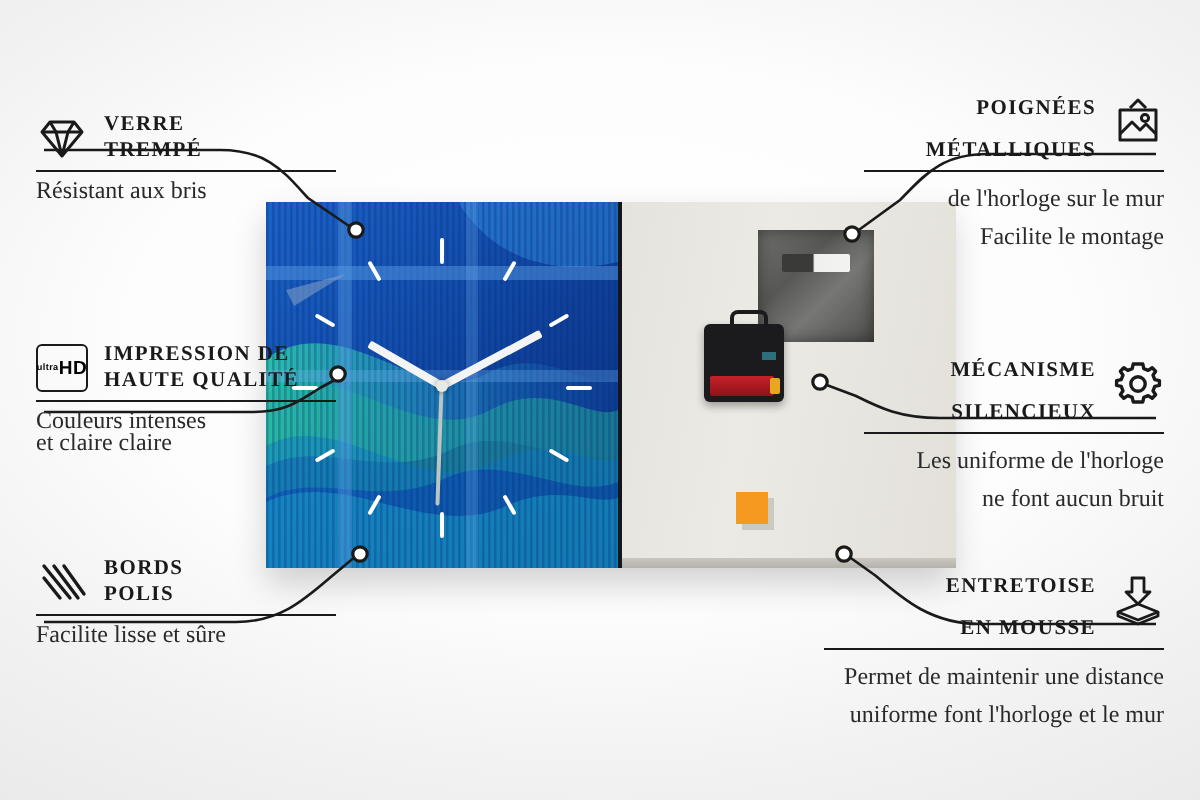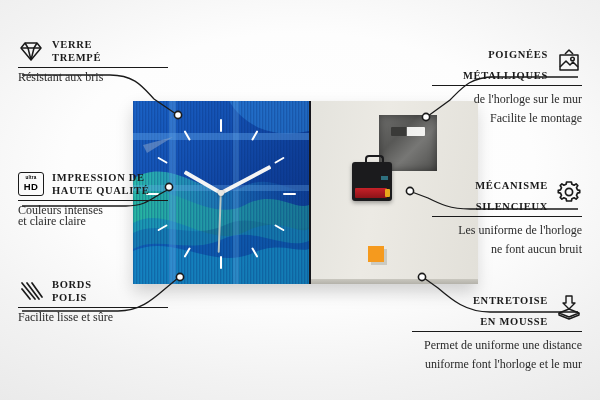--- a/index.html
+++ b/index.html
@@ -94,21 +94,21 @@
     font-family:"Liberation Serif",serif;
   }
   .left .frow{justify-content:flex-start;}
   .left .ftitle,.left .fdesc{text-align:left;}
   .right .frow{justify-content:flex-end;}
   .right .ftitle,.right .fdesc{text-align:right;margin-top:8px;}
   .ico{width:26px;height:26px;flex:0 0 26px;display:block;}
   
   .hdbadge{
     width:24px;height:22px;flex:0 0 24px;border:1.6px solid #1a1a1a;border-radius:3px;
-    display:flex;flex-direction:column;align-items:center;justify-content:center;
+    display:flex;flex-direction:row;align-items:center;justify-content:center;
     font-family:"Liberation Sans",sans-serif;line-height:1;
   }
   .hdbadge .u{font-size:4.6px;font-weight:bold;letter-spacing:.2px;}
   .hdbadge .h{font-size:9.5px;font-weight:bold;letter-spacing:.3px;margin-top:1px;}
   #links{position:absolute;left:0;top:0;width:600px;height:400px;pointer-events:none;}
 </style>
 </head>
 <body>
 
 <div id="stage">
@@ -221,21 +221,21 @@
     <g fill="#ffffff" stroke="#1a1a1a" stroke-width="1.6">
       <circle cx="178" cy="115" r="3.6"></circle>
       <circle cx="169" cy="187" r="3.6"></circle>
       <circle cx="180" cy="277" r="3.6"></circle>
       <circle cx="426" cy="117" r="3.6"></circle>
       <circle cx="410" cy="191" r="3.6"></circle>
       <circle cx="422" cy="277" r="3.6"></circle>
     </g>
   </svg>
 
-  <div class="feature left" style="left:18px;top:38px;width:150px">
+  <div class="feature left" style="left:18px;top:56px;width:150px">
     <div class="frow">
       <svg class="ico" viewBox="0 0 26 26">
         <g fill="none" stroke="#1a1a1a" stroke-width="1.5" stroke-linejoin="round">
           <path d="M3,10 L7,5 L19,5 L23,10 L13,22 Z"></path>
           <path d="M3,10 L23,10"></path>
             <path d="M7,5 L10,10 L13,22"></path>
             <path d="M19,5 L16,10 L13,22"></path>
         </g>
       </svg>
       <div>
@@ -314,32 +314,32 @@
           <path d="M13,3 l2.4,0 0.5,2.3 2.2,0.9 2-1.3 1.7,1.7 -1.3,2 0.9,2.2 2.3,0.5 0,2.4 -2.3,0.5 -0.9,2.2 1.3,2 -1.7,1.7 -2-1.3 -2.2,0.9 -0.5,2.3 -2.4,0 -2.4,0 -0.5-2.3 -2.2-0.9 -2,1.3 -1.7-1.7 1.3-2 -0.9-2.2 -2.3-0.5 0-2.4 2.3-0.5 0.9-2.2 -1.3-2 1.7-1.7 2,1.3 2.2-0.9 0.5-2.3 z"></path>
           <circle cx="13" cy="13" r="3.6"></circle>
         </g>
       </svg>
     </div>
     <div class="rule"></div>
     <div class="fdesc">Les uniforme de l'horloge</div>
     <div class="fdesc">ne font aucun bruit</div>
   </div>
 
-  <div class="feature right" style="left:412px;top:286px;width:170px">
+  <div class="feature right" style="left:412px;top:279px;width:170px">
     <div class="frow">
       <div>
         <div class="ftitle">ENTRETOISE</div>
         <div class="ftitle">EN MOUSSE</div>
       </div>
       <svg class="ico" viewBox="0 0 26 26">
         <g fill="none" stroke="#1a1a1a" stroke-width="1.4" stroke-linejoin="round">
           <path d="M10,2 L16,2 L16,9 L19,9 L13,15 L7,9 L10,9 Z"></path>
           <path d="M13,15 L3,19 L13,23 L23,19 Z"></path>
           <path d="M3,19 L3,21 L13,25 L23,21 L23,19"></path>
         </g>
       </svg>
     </div>
     <div class="rule"></div>
-    <div class="fdesc">Permet de uniforme une distance</div>
+    <div class="fdesc">Permet de maintenir une distance</div>
     <div class="fdesc">uniforme font l'horloge et le mur</div>
   </div>
 
 </div>
 
 </body></html>

